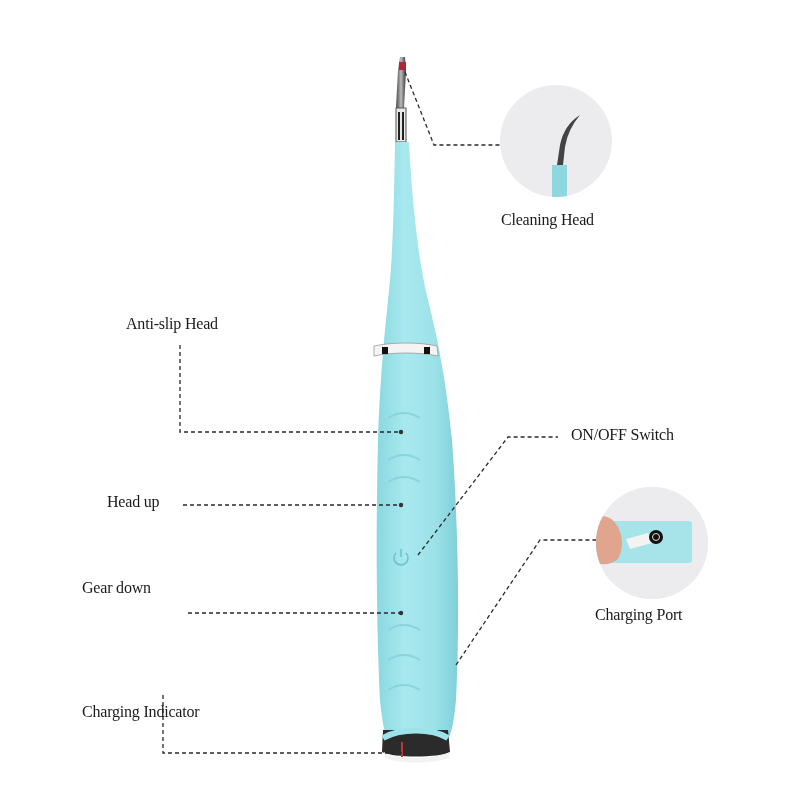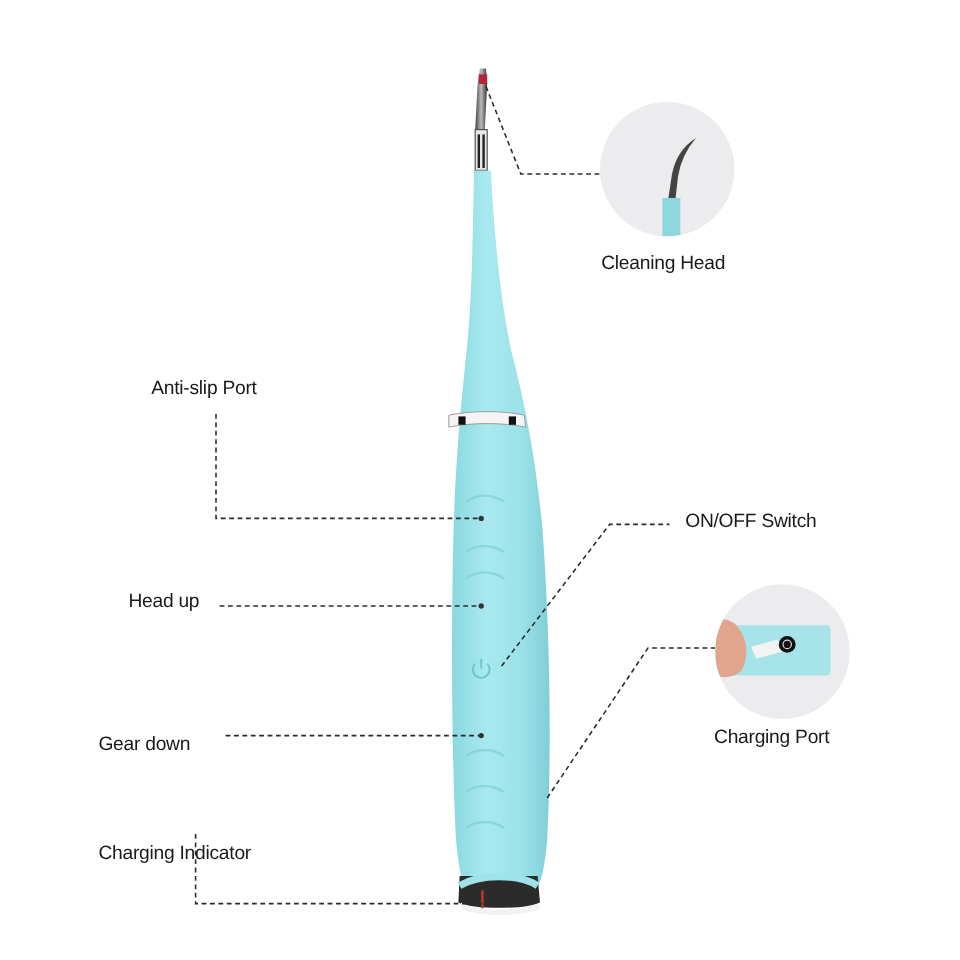--- a/index.html
+++ b/index.html
@@ -1,18 +1,18 @@
 <!DOCTYPE html>
 <html><head>
 <meta charset="utf-8">
 <style>
   html, body { margin:0; padding:0; background:#ffffff; }
   body { width:800px; height:800px; position:relative; overflow:hidden; font-family:"Liberation Sans", sans-serif; }
   .stage { position:absolute; left:0; top:0; width:800px; height:800px; }
-  .label { position:absolute; font-family:Liberation Sans, sans-serif; font-size:16px; color:#1a1a1a; white-space:nowrap; letter-spacing:-0.2px; }
+  .label { position:absolute; font-family:Liberation Serif, serif; font-size:16px; color:#1a1a1a; white-space:nowrap; letter-spacing:-0.2px; }
   .callout-svg { position:absolute; left:0; top:0; width:800px; height:800px; pointer-events:none; }
   .inset { position:absolute; border-radius:50%; overflow:hidden; background:#ececef; }
 </style>
 </head>
 <body>
 
 <div class="stage">
 
   <svg class="callout-svg" viewBox="0 0 800 800">
     <defs>
@@ -100,19 +100,19 @@
       <path d="M0 30 Q14 26 22 40 Q30 56 22 72 Q12 80 0 76 Z" fill="#e0a58c"></path>
       <path d="M30 52 L52 46 L56 56 L34 62 Z" fill="#f3f3f3"></path>
       <g>
         <circle cx="60" cy="50" r="7" fill="#111"></circle>
         <circle cx="60" cy="50" r="3.5" fill="none" stroke="#ddd" stroke-width="1"></circle>
       </g>
     </svg>
   </div>
   <div class="label" style="left:595px; top:606px;">Charging Port</div>
 
-  <div class="label" style="left:126px; top:315px;">Anti-slip Port</div>
+  <div class="label" style="left:126px; top:315px;">Anti-slip Head</div>
   <div class="label" style="left:107px; top:493px;">Head up</div>
-  <div class="label" style="left:82px; top:612px;">Gear down</div>
+  <div class="label" style="left:82px; top:579px;">Gear down</div>
   <div class="label" style="left:82px; top:667px;margin-top:36px;">Charging Indicator</div>
 
   <div class="label" style="left:571px; top:426px;text-align:center;">ON/OFF Switch</div>
 </div>
 
 </body></html>

